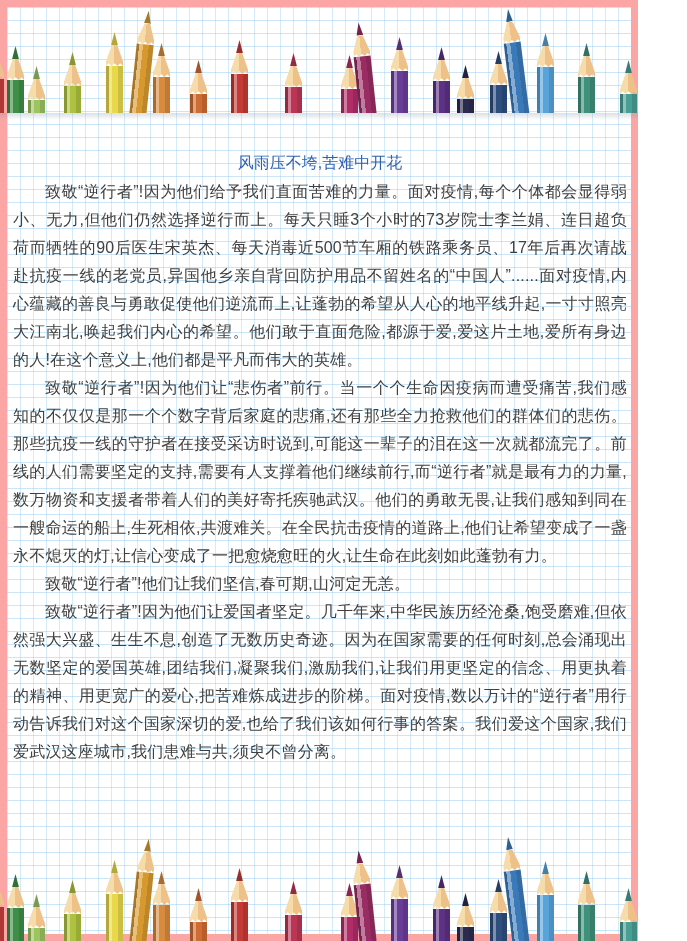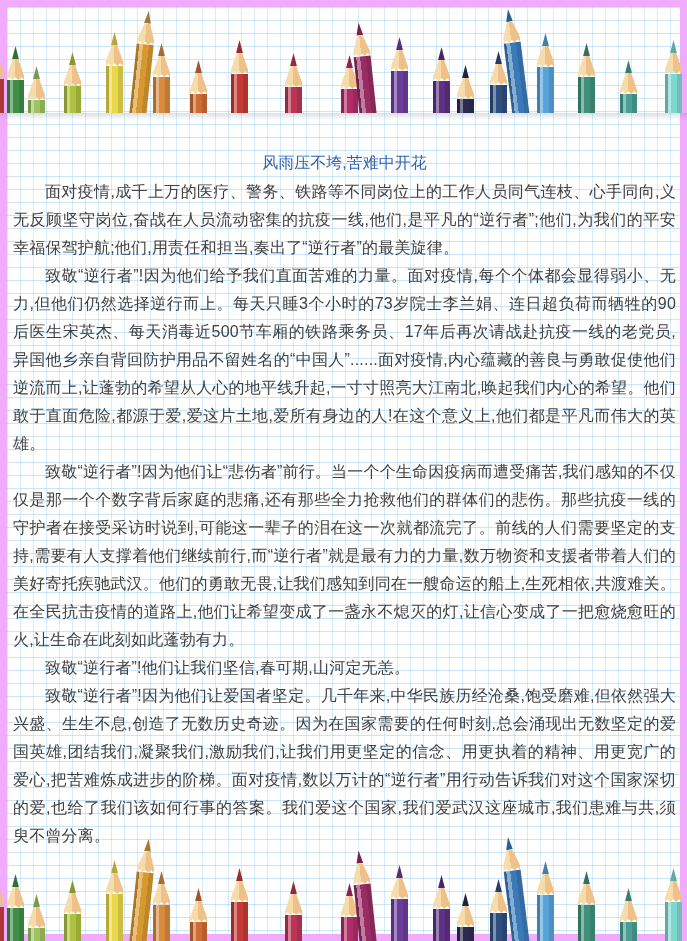--- a/index.html
+++ b/index.html
@@ -1,19 +1,19 @@
 <!DOCTYPE html>
 <html><head>
 <meta charset="utf-8">
 <style>
   html,body{margin:0;padding:0;}
   .page{
     position:relative;
-    width:687px;height:941px;
-    background:#f0abfc;
+    width:638px;height:941px;
+    background:#fca5a5;
     overflow:hidden;
     font-family:"Liberation Sans", sans-serif;
   }
   .grid-layer{
     position:absolute;
     left:7px;top:7px;right:7px;bottom:7px;
     background-color:#ffffff;
     background-image:
       linear-gradient(to right, rgba(150,205,240,0.40) 1px, transparent 1px),
       linear-gradient(to bottom, rgba(150,205,240,0.50) 1px, transparent 1px);
@@ -176,21 +176,20 @@
       <div class="pencil" style="left: 665px; top: 40px; height: 87px;">
         <div class="lead" style="background:rgb(99,168,162)"></div>
         <div class="wood"></div>
         <div class="shaft" style="background:linear-gradient(90deg,rgb(99,168,162) 0 15%,rgb(176,231,226) 15% 38%,#7fd8d0 38% 72%,rgb(112,190,183) 72% 100%)"></div>
       </div>
     </div>
   <div class="band-shadow"></div>
 
   <div class="content">
     <h1 class="doc-title">风雨压不垮,苦难中开花</h1>
-    <p>面对疫情,成千上万的医疗、警务、铁路等不同岗位上的工作人员同气连枝、心手同向,义无反顾坚守岗位,奋战在人员流动密集的抗疫一线,他们,是平凡的“逆行者”;他们,为我们的平安幸福保驾护航;他们,用责任和担当,奏出了“逆行者”的最美旋律。</p>
     <p>致敬“逆行者”!因为他们给予我们直面苦难的力量。面对疫情,每个个体都会显得弱小、无力,但他们仍然选择逆行而上。每天只睡3个小时的73岁院士李兰娟、连日超负荷而牺牲的90后医生宋英杰、每天消毒近500节车厢的铁路乘务员、17年后再次请战赴抗疫一线的老党员,异国他乡亲自背回防护用品不留姓名的“中国人”......面对疫情,内心蕴藏的善良与勇敢促使他们逆流而上,让蓬勃的希望从人心的地平线升起,一寸寸照亮大江南北,唤起我们内心的希望。他们敢于直面危险,都源于爱,爱这片土地,爱所有身边的人!在这个意义上,他们都是平凡而伟大的英雄。</p>
     <p>致敬“逆行者”!因为他们让“悲伤者”前行。当一个个生命因疫病而遭受痛苦,我们感知的不仅仅是那一个个数字背后家庭的悲痛,还有那些全力抢救他们的群体们的悲伤。那些抗疫一线的守护者在接受采访时说到,可能这一辈子的泪在这一次就都流完了。前线的人们需要坚定的支持,需要有人支撑着他们继续前行,而“逆行者”就是最有力的力量,数万物资和支援者带着人们的美好寄托疾驰武汉。他们的勇敢无畏,让我们感知到同在一艘命运的船上,生死相依,共渡难关。在全民抗击疫情的道路上,他们让希望变成了一盏永不熄灭的灯,让信心变成了一把愈烧愈旺的火,让生命在此刻如此蓬勃有力。</p>
     <p>致敬“逆行者”!他们让我们坚信,春可期,山河定无恙。</p>
     <p>致敬“逆行者”!因为他们让爱国者坚定。几千年来,中华民族历经沧桑,饱受磨难,但依然强大兴盛、生生不息,创造了无数历史奇迹。因为在国家需要的任何时刻,总会涌现出无数坚定的爱国英雄,团结我们,凝聚我们,激励我们,让我们用更坚定的信念、用更执着的精神、用更宽广的爱心,把苦难炼成进步的阶梯。面对疫情,数以万计的“逆行者”用行动告诉我们对这个国家深切的爱,也给了我们该如何行事的答案。我们爱这个国家,我们爱武汉这座城市,我们患难与共,须臾不曾分离。</p>
   </div>
 
   <div class="pencil-band bottom">
       <div class="pencil" style="left: -13px; top: 45px; height: 82px;">
         <div class="lead" style="background:rgb(154,50,45)"></div>
         <div class="wood"></div>

